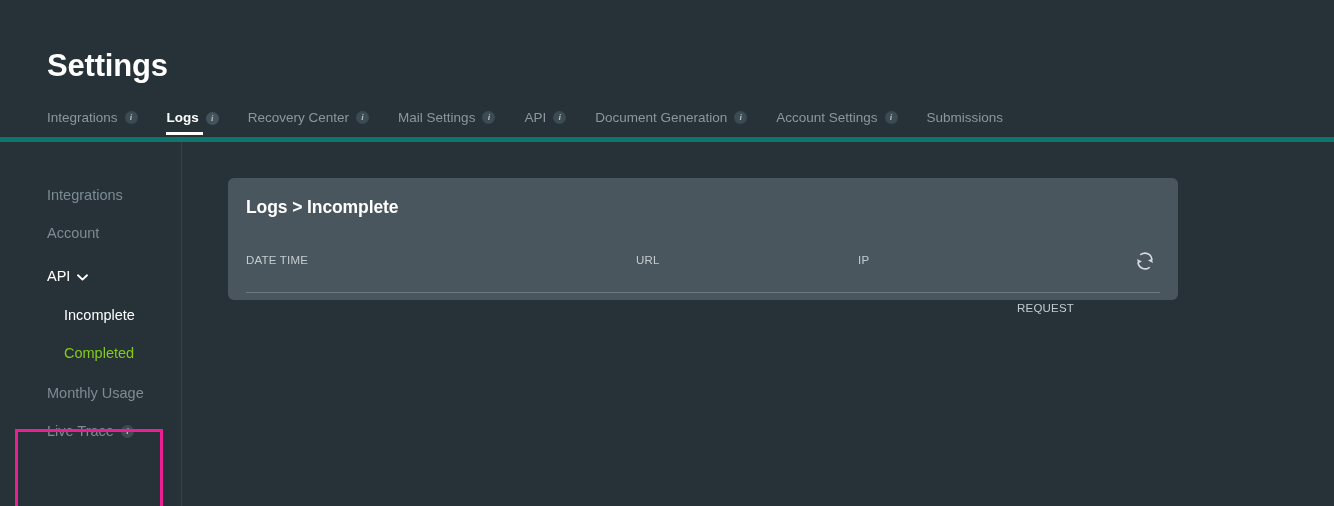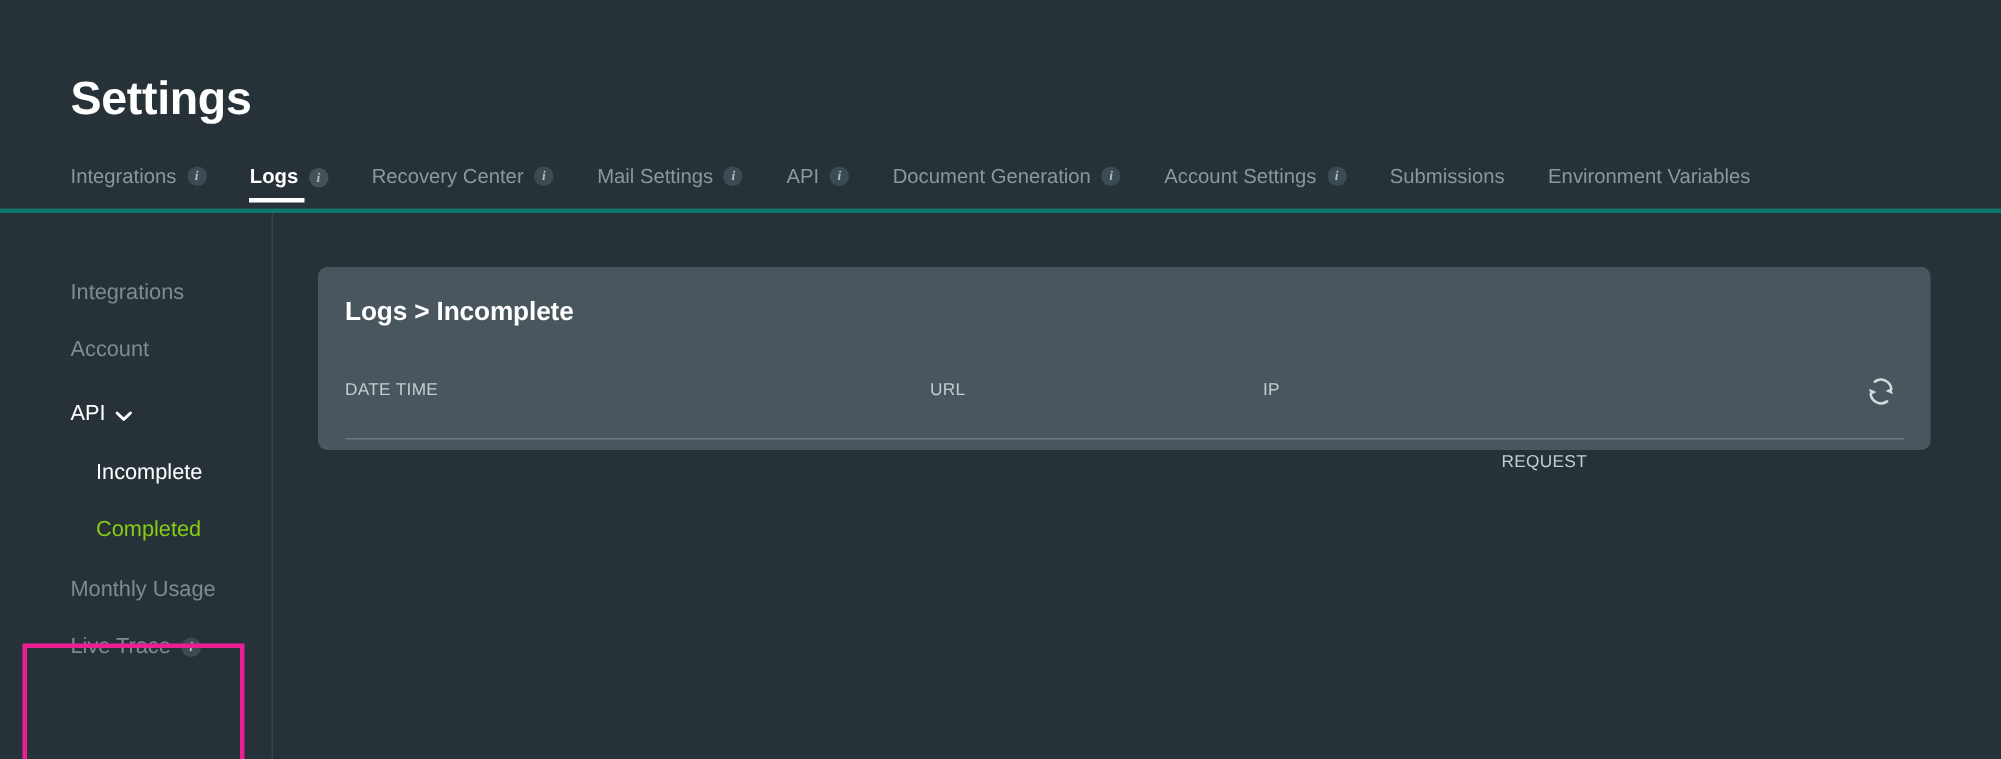--- a/index.html
+++ b/index.html
@@ -15,21 +15,21 @@
     font-family: "Liberation Sans", sans-serif;
     color: #cfd8dc;
     -webkit-font-smoothing: antialiased;
   }
 
   
   #app-header {
     position: relative;
     height: 142px;
     background: #263238;
-    border-bottom: 3px solid #0f766e;
+    border-bottom: 5px solid #0f766e;
   }
 
   #page-title {
     position: absolute;
     left: 47px;
     top: 50px;
     font-size: 31px;
     font-weight: bold;
     color: #ffffff;
     letter-spacing: -0.2px;
@@ -150,23 +150,23 @@
     top: 287px;
     width: 148px;
     height: 116px;
     border: 3px solid #ec1e94;
     pointer-events: none;
   }
 
   
   #logs-panel {
     position: absolute;
-    left: 212px;
+    left: 228px;
     top: 36px;
-    width: 1075px;
+    width: 950px;
     height: 122px;
     background: #4a565e;
     border-radius: 6px;
   }
 
   #panel-title {
     position: absolute;
     left: 18px;
     top: 21px;
     font-size: 17.5px;
@@ -259,23 +259,20 @@
 
     <div class="tab">
       <span>Account Settings</span>
       <span class="info-badge">i</span>
     </div>
 
     <div class="tab no-badge">
       <span>Submissions</span>
     </div>
 
-    <div class="tab no-badge">
-      <span>Environment Variables</span>
-    </div>
 
   </nav>
 </div>
 
 <div id="content-area">
 
   <aside id="sidebar">
 
     <div class="side-item" id="side-integrations">
       <span>Integrations</span>

